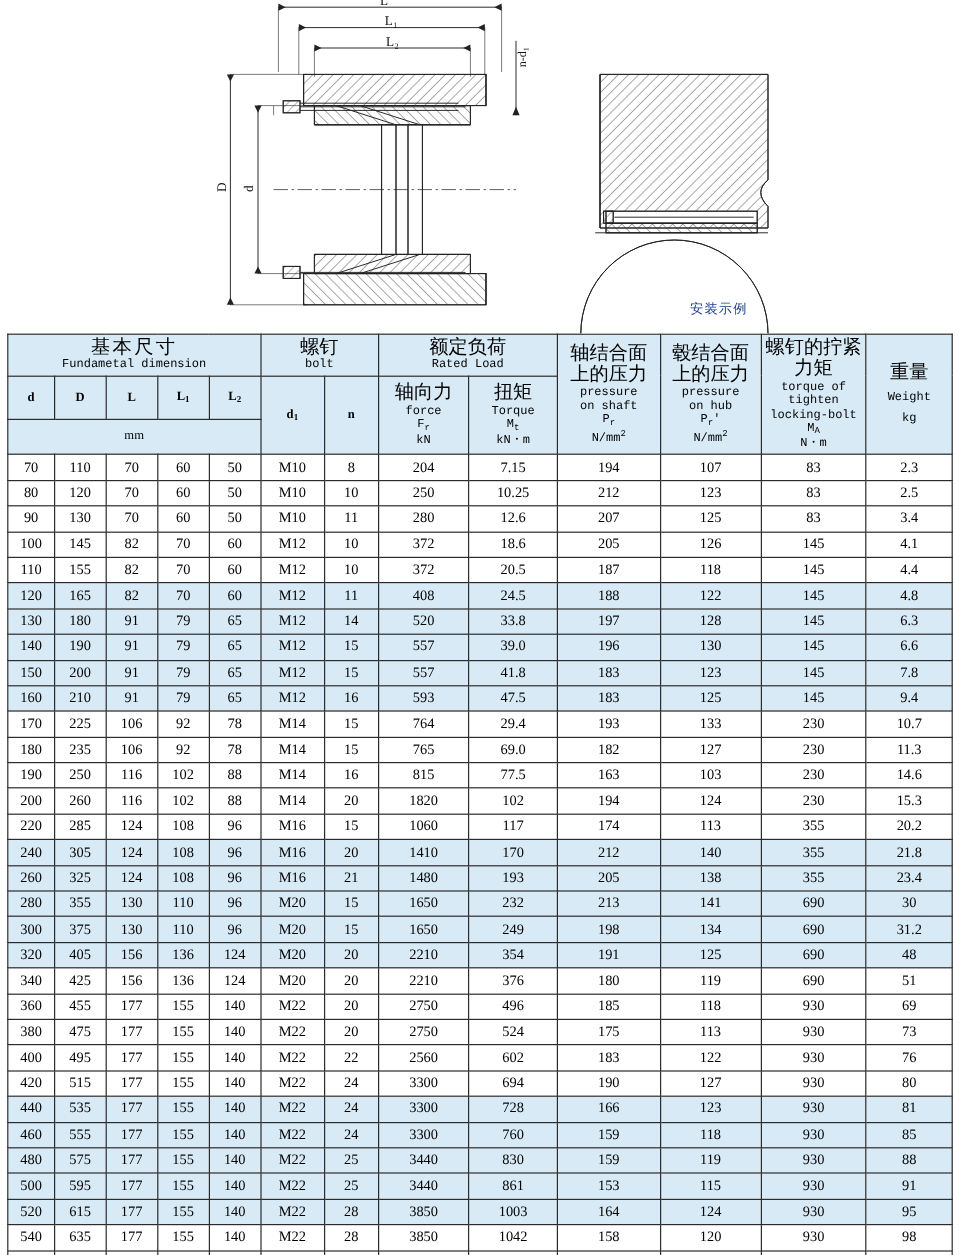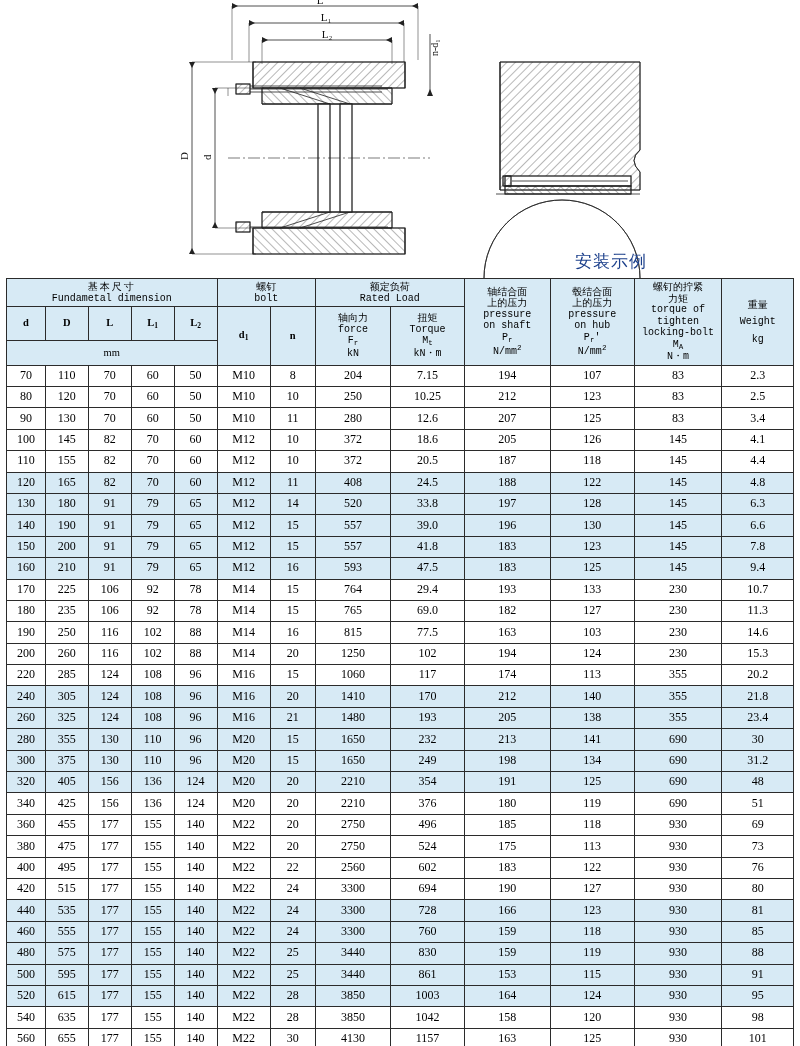--- a/index.html
+++ b/index.html
@@ -11,21 +11,21 @@
     overflow:hidden;
   }
   .page{position:relative;width:800px;height:1046px;}
 
   
   .drawing{position:relative;height:278px;width:800px;}
   .drawing svg{position:absolute;left:0;top:0;}
   .caption{
     position:absolute;
     left:575px;top:250px;
-    font-size:17px;
+    font-size:11px;
     color:#1b3f8b;
     font-family:"DejaVu Sans", sans-serif;
     letter-spacing:1px;
   }
 
   
   table{
     border-collapse:collapse;
     width:788px;
     margin:0 6px;
@@ -38,21 +38,21 @@
     font-size:11.5px;
     padding:0;
     line-height:1.15;
   }
   thead td{
     background:#d7eaf5;
     font-size:10.5px;
     padding:2px 1px;
   }
   thead td.grp{font-size:11.5px;}
-  thead .cn{font-size:10px;}
+  thead .cn{font-size:16px;}
   thead .en{font-size:10px;font-family:Liberation Mono, monospace;}
   tbody td{height:20.4px;font-size:12px;}
   tr.band td{background:#d7eaf5;}
   tr.white td{background:#ffffff;}
   sub{font-size:7.5px;vertical-align:-2px;}
   sup{font-size:7.5px;}
   .sp{letter-spacing:2px;}
 </style>
 </head>
 <body>
@@ -457,21 +457,21 @@
           <td>14.6</td>
         </tr>
         <tr class="white">
           <td>200</td>
           <td>260</td>
           <td>116</td>
           <td>102</td>
           <td>88</td>
           <td>M14</td>
           <td>20</td>
-          <td>1250</td>
+          <td>1820</td>
           <td>102</td>
           <td>194</td>
           <td>124</td>
           <td>230</td>
           <td>15.3</td>
         </tr>
         <tr class="white">
           <td>220</td>
           <td>285</td>
           <td>124</td>

